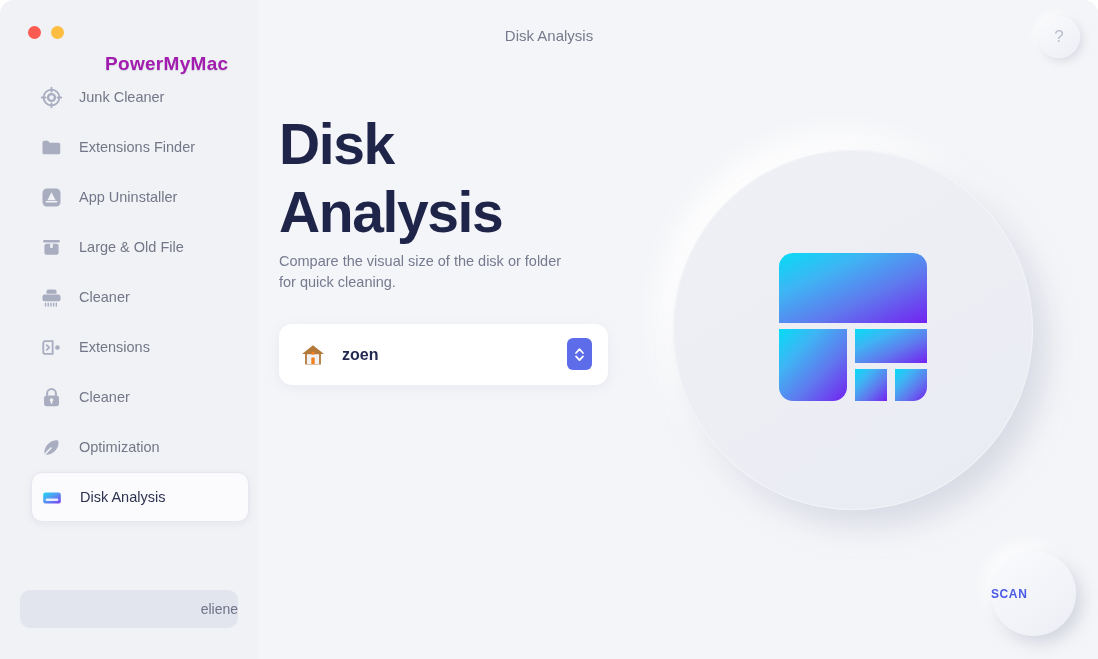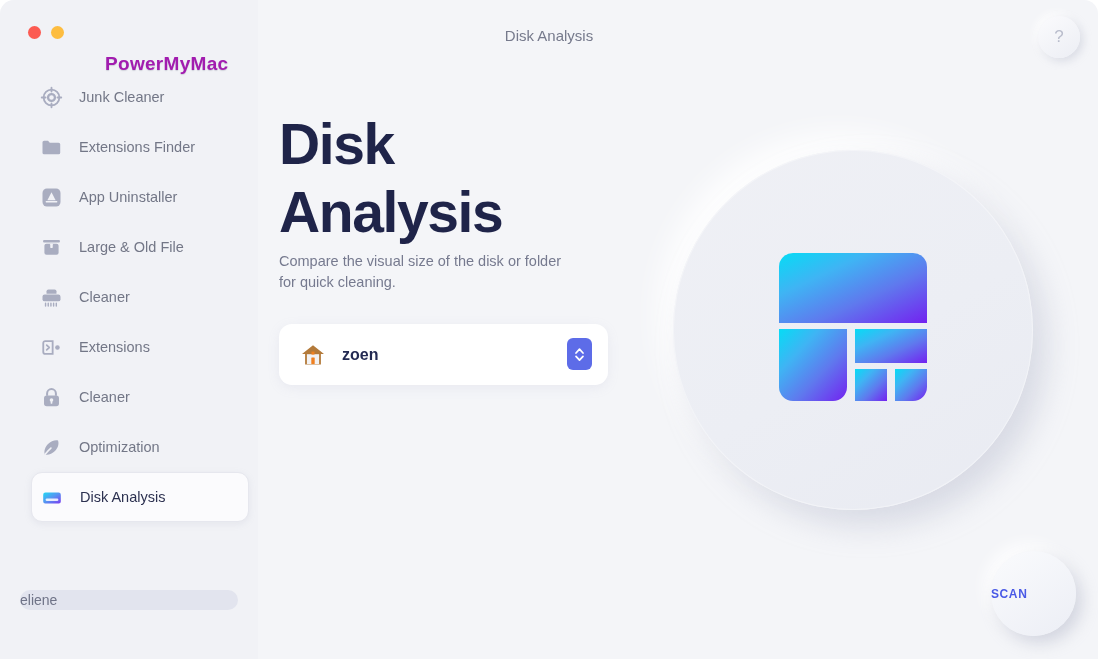--- a/index.html
+++ b/index.html
@@ -66,24 +66,24 @@
   }
   .nav-item.active {
     background: #fbfbfd;
     border: 1px solid #e6e7ee;
     box-shadow: 0 2px 7px rgba(150,155,175,0.13);
   }
   .nav-item.active .lbl { color: #2c3150; font-weight: normal; }
 
   #userbtn {
     position: absolute; left: 20px; top: 590px;
-    width: 218px; height: 20px;
+    width: 218px; height: 38px;
     background: #e2e4ee;
     border-radius: 10px;
-    display: flex; align-items: center; justify-content: flex-start;
+    display: flex; align-items: center; justify-content: flex-end;
     font-size: 14px; color: #6f7387;
     cursor: pointer;
   }
 
   
   #header-title {
     position: absolute; left: 0; top: 27px; width: 1098px;
     text-align: center;
     font-size: 15px; color: #767a8c;
     pointer-events: none;

